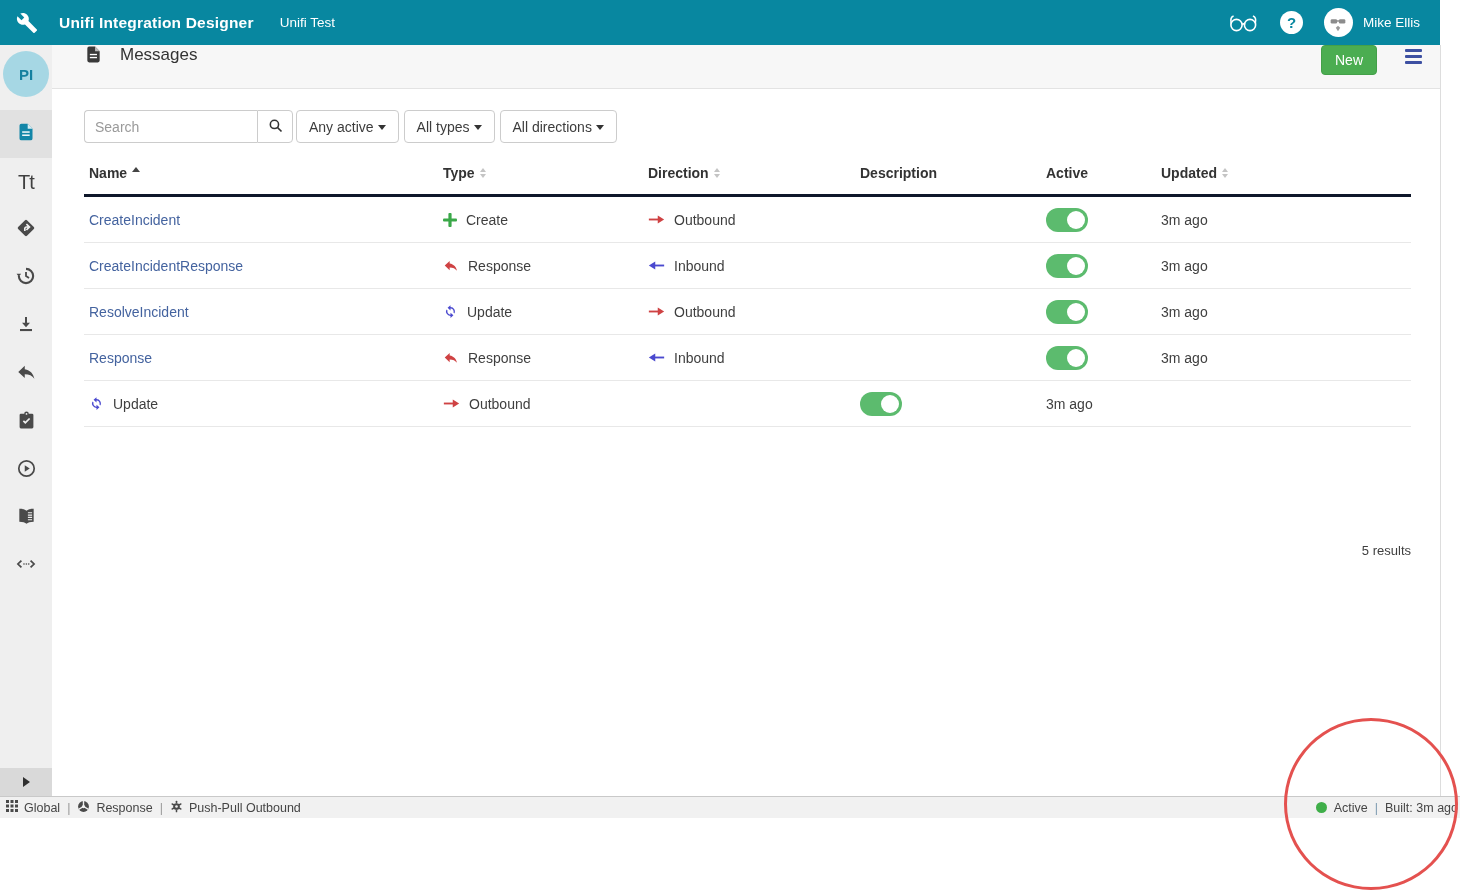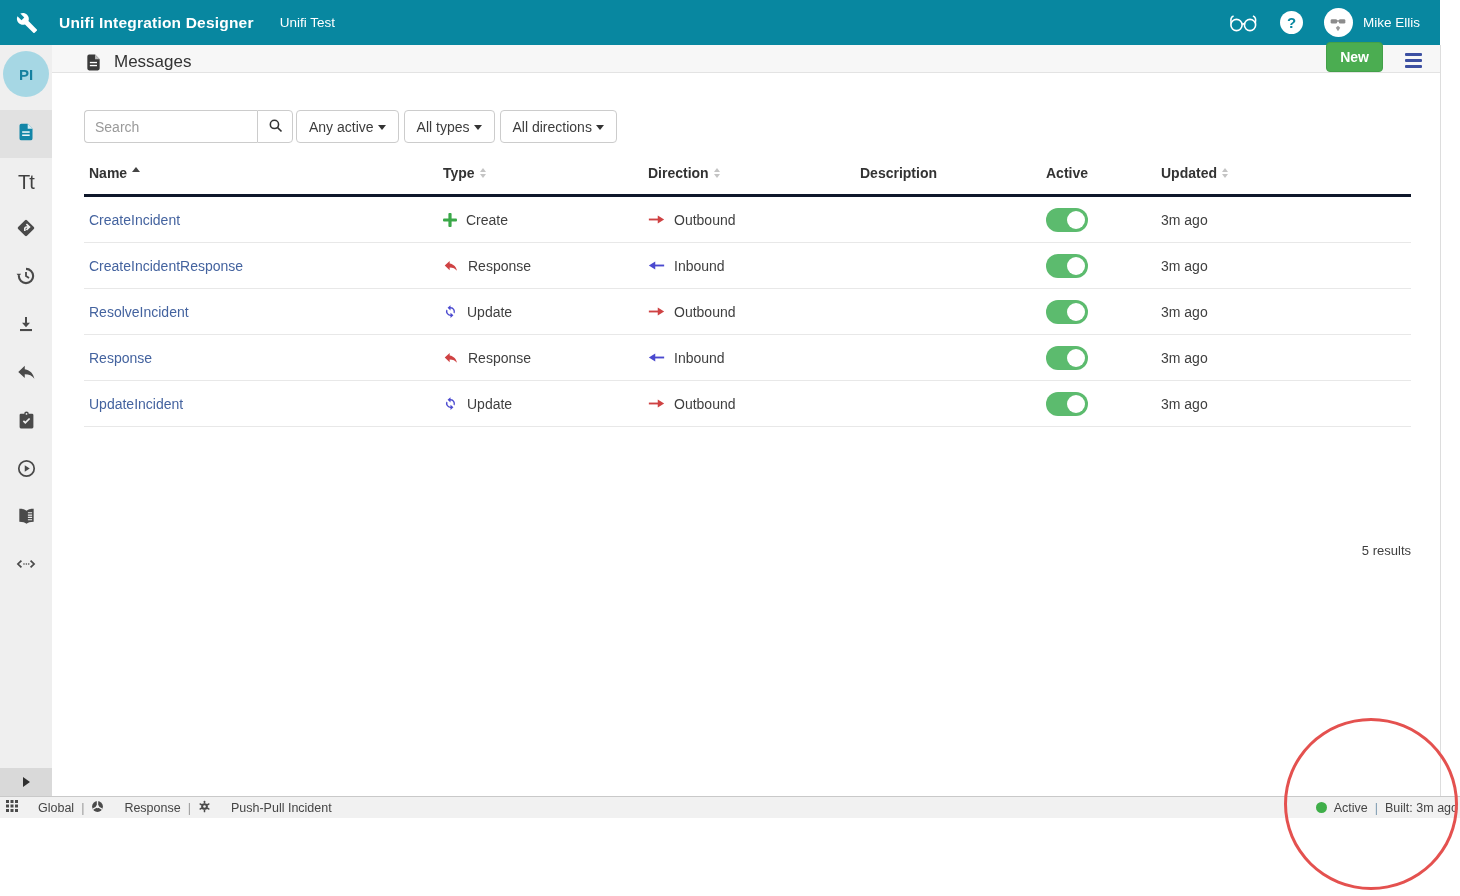--- a/index.html
+++ b/index.html
@@ -29,26 +29,26 @@
   .side-item.active { background:#e1e1e1; }
   .tt-glyph { font-size:20px; font-weight:normal; color:#404040; letter-spacing:-1px; }
   .collapse-btn { position:absolute; bottom:0; left:0; width:52px; height:28px; background:#d9d9d9;
                   display:flex; align-items:center; justify-content:center; cursor:pointer; }
   .collapse-tri { width:0; height:0; border-top:5px solid transparent; border-bottom:5px solid transparent;
                   border-left:7px solid #2f2f2f; }
 
   .right-border { position:absolute; left:1440px; top:45px; width:1px; height:751px; background:#ddd; }
 
   
-  .header { position:absolute; left:52px; top:45px; width:1388px; height:28px; background:#f7f7f7;
-            border-bottom:1px solid #e3e3e3; display:flex; align-items:flex-end; }
+  .header { position:absolute; left:52px; top:45px; width:1388px; height:44px; background:#f7f7f7;
+            border-bottom:1px solid #e3e3e3; display:flex; align-items:flex-start;gap:6px; }
   .header .doc { margin-left:32px; display:flex; }
   .page-title { font-size:17px; color:#333; margin-left:11px; }
   .new-btn { margin-left:auto; background:#4bad51; color:#fff; font-size:14px; border:1px solid #43a049;
-             border-radius:4px; padding:6px 13px; cursor:pointer; font-family:inherit;font-weight:bold; }
+             border-radius:4px; padding:6px 13px; cursor:pointer; font-family:inherit; }
   .menu-btn { margin-left:18px; margin-right:14px; display:flex; flex-direction:column; gap:3px; cursor:pointer; padding:4px; }
   .menu-btn span { display:block; width:17px; height:3px; background:#3d50a2; border-radius:1px; }
 
   
   .content { position:absolute; left:52px; top:89px; width:1388px; height:707px; background:#fff; }
   .filterbar { position:absolute; left:32px; top:21px; display:flex; align-items:stretch; height:33px; }
   .search-input { width:173px; border:1px solid #ccc; border-right:none; border-radius:4px 0 0 4px;
                   padding:0 10px; font-size:14px; color:#333; font-family:inherit; outline:none; }
   .search-input::placeholder { color:#9a9a9a; }
   .search-btn { width:36px; border:1px solid #ccc; background:#fff; border-radius:0 4px 4px 0;
@@ -78,21 +78,21 @@
   .toggle .knob { position:absolute; right:3px; top:3px; width:18px; height:18px; border-radius:50%; background:#fff; }
   .results { position:absolute; top:454px; right:29px; font-size:13px; color:#3f3f3f; }
 
   
   .statusbar { position:absolute; left:0; top:796px; width:1460px; height:22px; background:#f1f1f1;
                border-top:1px solid #c9c9c9; display:flex; align-items:center; font-size:12.5px; color:#454545; }
   .sb-left { display:flex; align-items:center; gap:7px; padding-left:6px; }
   .sb-right { margin-left:auto; display:flex; align-items:center; gap:7px; padding-right:2px; }
   .sb-sep { color:#9a9a9a; }
   .sb-sep-r { color:#7d9ab0; }
-  .sb-item { display:flex; align-items:center; gap:20px; cursor:pointer; }
+  .sb-item { display:flex; align-items:center; gap:6px; cursor:pointer; }
   .status-dot { width:11px; height:11px; border-radius:50%; background:#3fae49; }
 
   
   .annotation-circle { position:absolute; left:1284px; top:718px; width:174px; height:172px;
                        border:3px solid #e4514f; border-radius:50%; z-index:99; pointer-events:none; }
 </style>
 </head>
 <body>
 
 <div class="topbar">
@@ -410,23 +410,20 @@
       <div class="cell">
           <span class="toggle">
             <span class="knob"></span>
           </span>
         </div>
       <div class="cell">3m ago</div>
     </div>
 
     <div class="t-row t-body-row">
       <div class="cell">
-          <a class="name-link">UpdateIncident</a>
-        </div>
-      <div class="cell">
         <span class="t-icon">
           <svg width="15" height="15" viewBox="0 0 24 24" fill="#4a49cf">
               <path d="M12 5V1.8L7.3 6 12 10.2V7a5 5 0 0 1 4.7 6.7l1.9 1.4A7.1 7.1 0 0 0 12 5z"></path>
               <path d="M12 19v3.2L16.7 18 12 13.8V17a5 5 0 0 1-4.7-6.7L5.4 8.9A7.1 7.1 0 0 0 12 19z"></path>
             </svg>
         </span>
         <span>Update</span>
       </div>
       <div class="cell">
         <span class="t-icon">
@@ -488,21 +485,21 @@
               <rect x="10.6" y="17.5" width="2.8" height="5" rx="1"></rect>
               <rect x="10.6" y="1.5" width="2.8" height="5" rx="1" transform="rotate(60 12 12)"></rect>
               <rect x="10.6" y="17.5" width="2.8" height="5" rx="1" transform="rotate(60 12 12)"></rect>
               <rect x="10.6" y="1.5" width="2.8" height="5" rx="1" transform="rotate(120 12 12)"></rect>
               <rect x="10.6" y="17.5" width="2.8" height="5" rx="1" transform="rotate(120 12 12)"></rect>
               <circle cx="12" cy="12" r="6.2"></circle>
             </g>
             <circle cx="12" cy="12" r="2.4" fill="#f1f1f1"></circle>
           </svg>
       </span>
-      <span>Push-Pull Incident</span>
+      <span>Push-Pull Outbound</span>
     </span>
   </div>
   <div class="sb-right">
     <span class="status-dot"></span>
     <span>Active</span>
     <span class="sb-sep-r">|</span>
     <span>Built: 3m ago</span>
   </div>
 </div>
 

